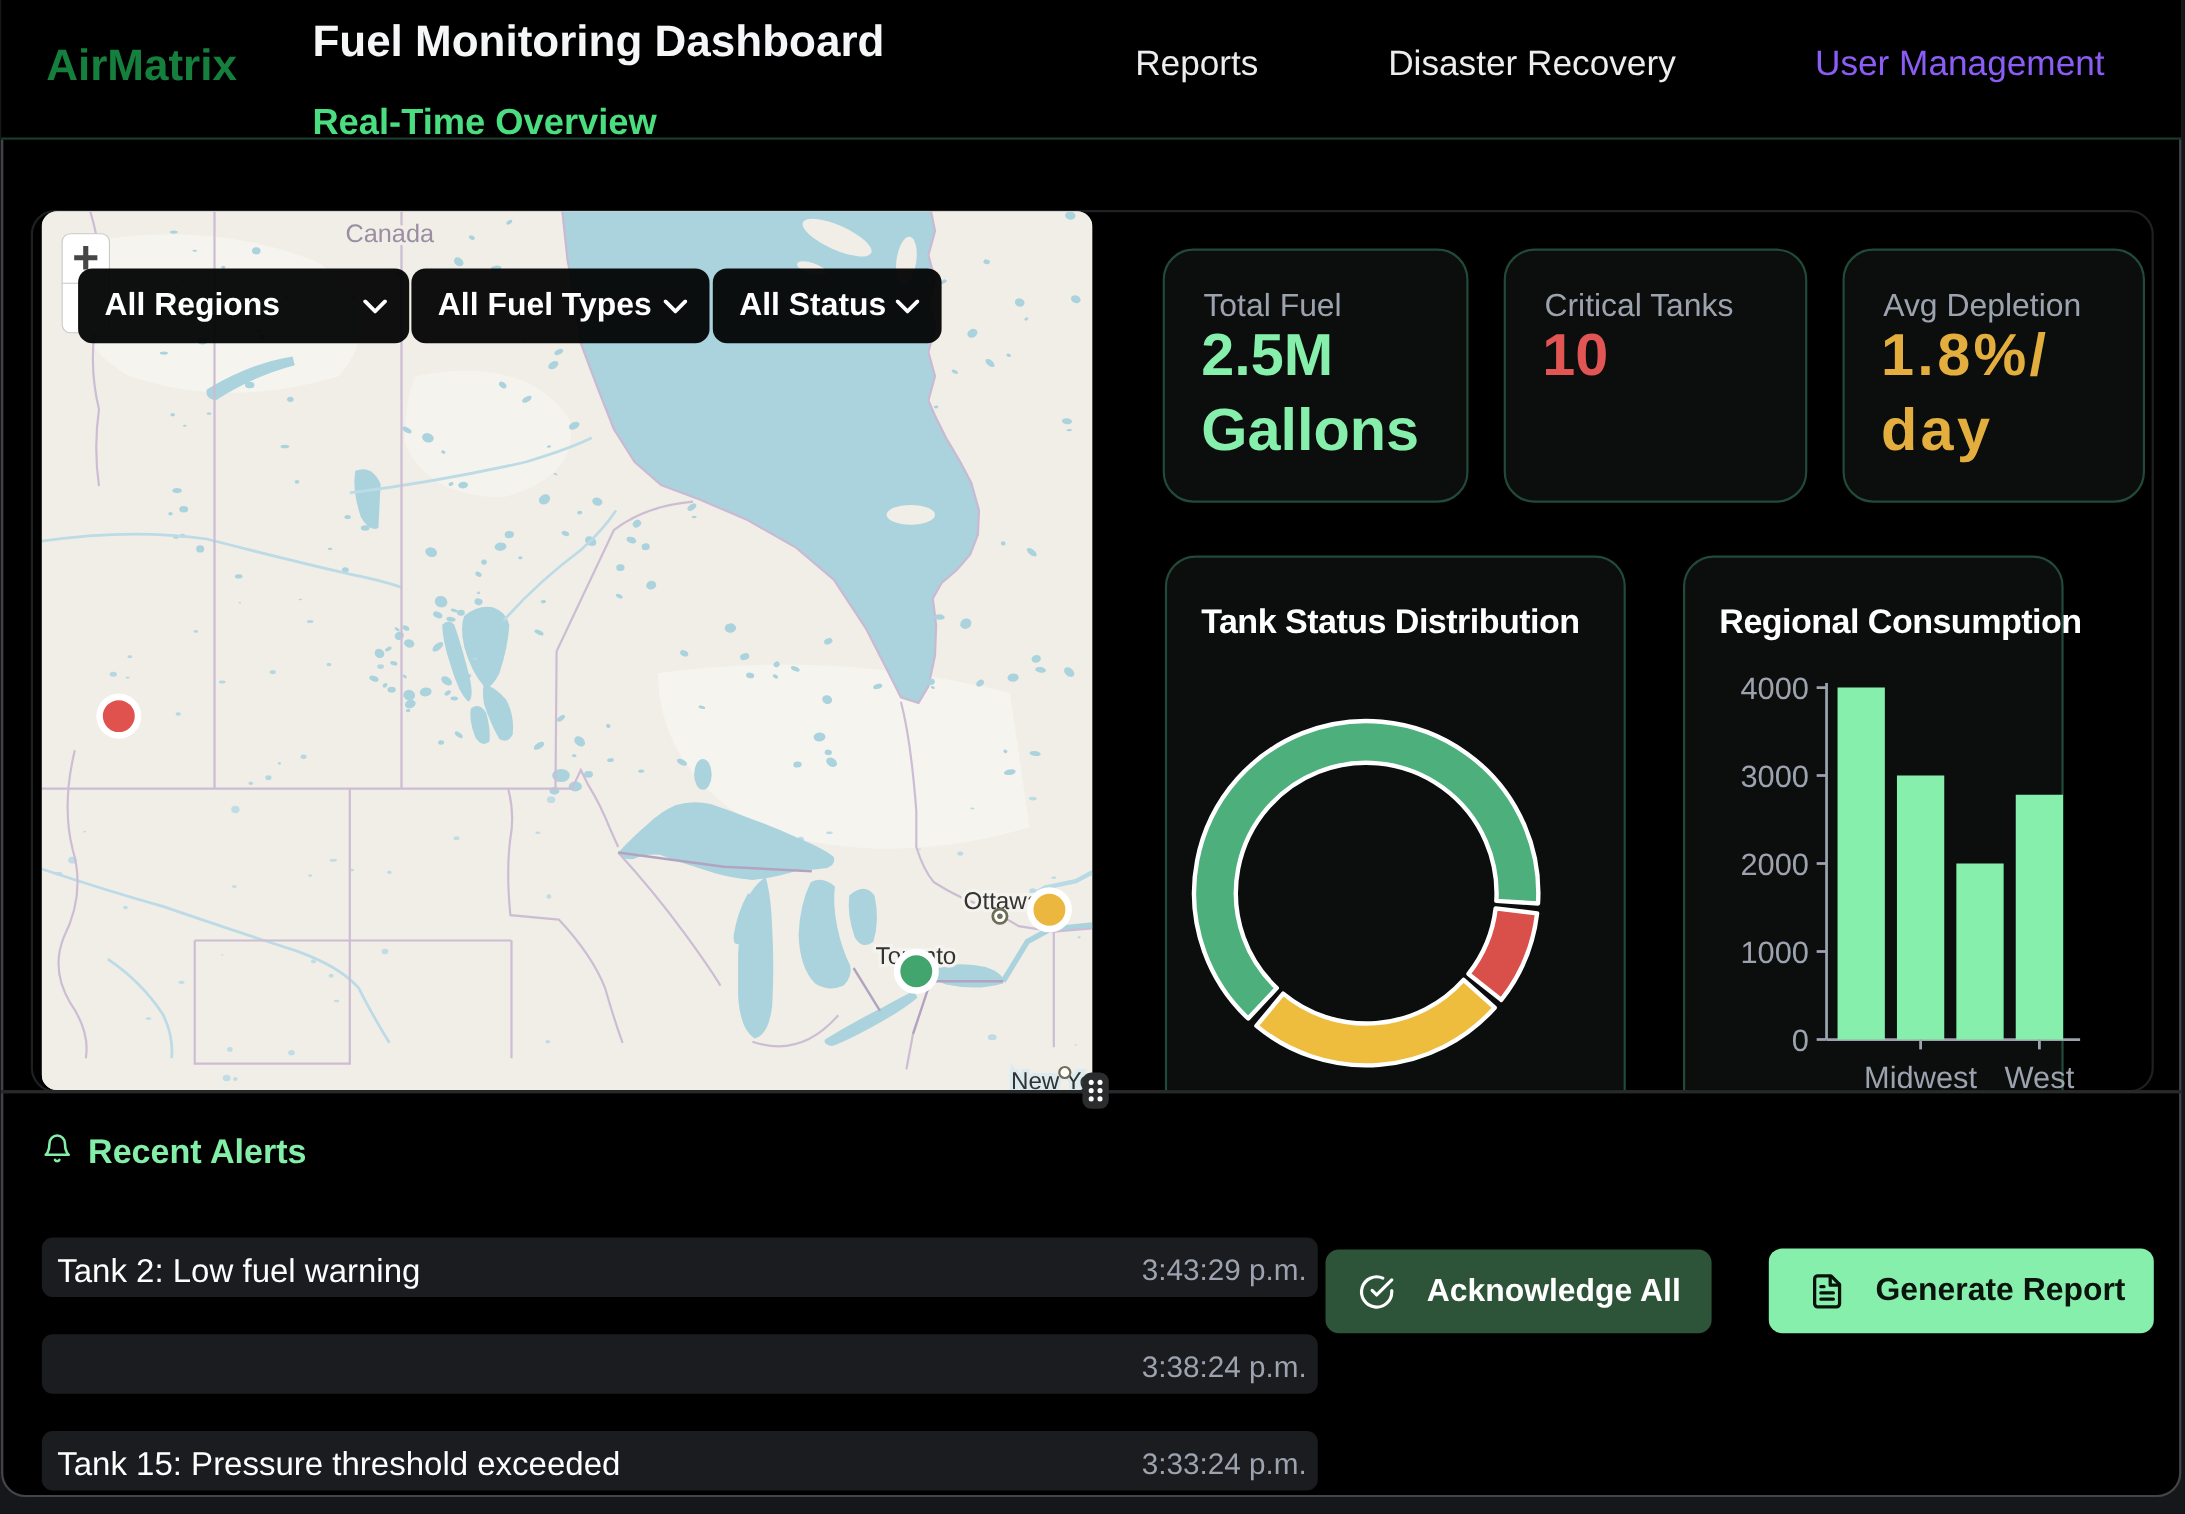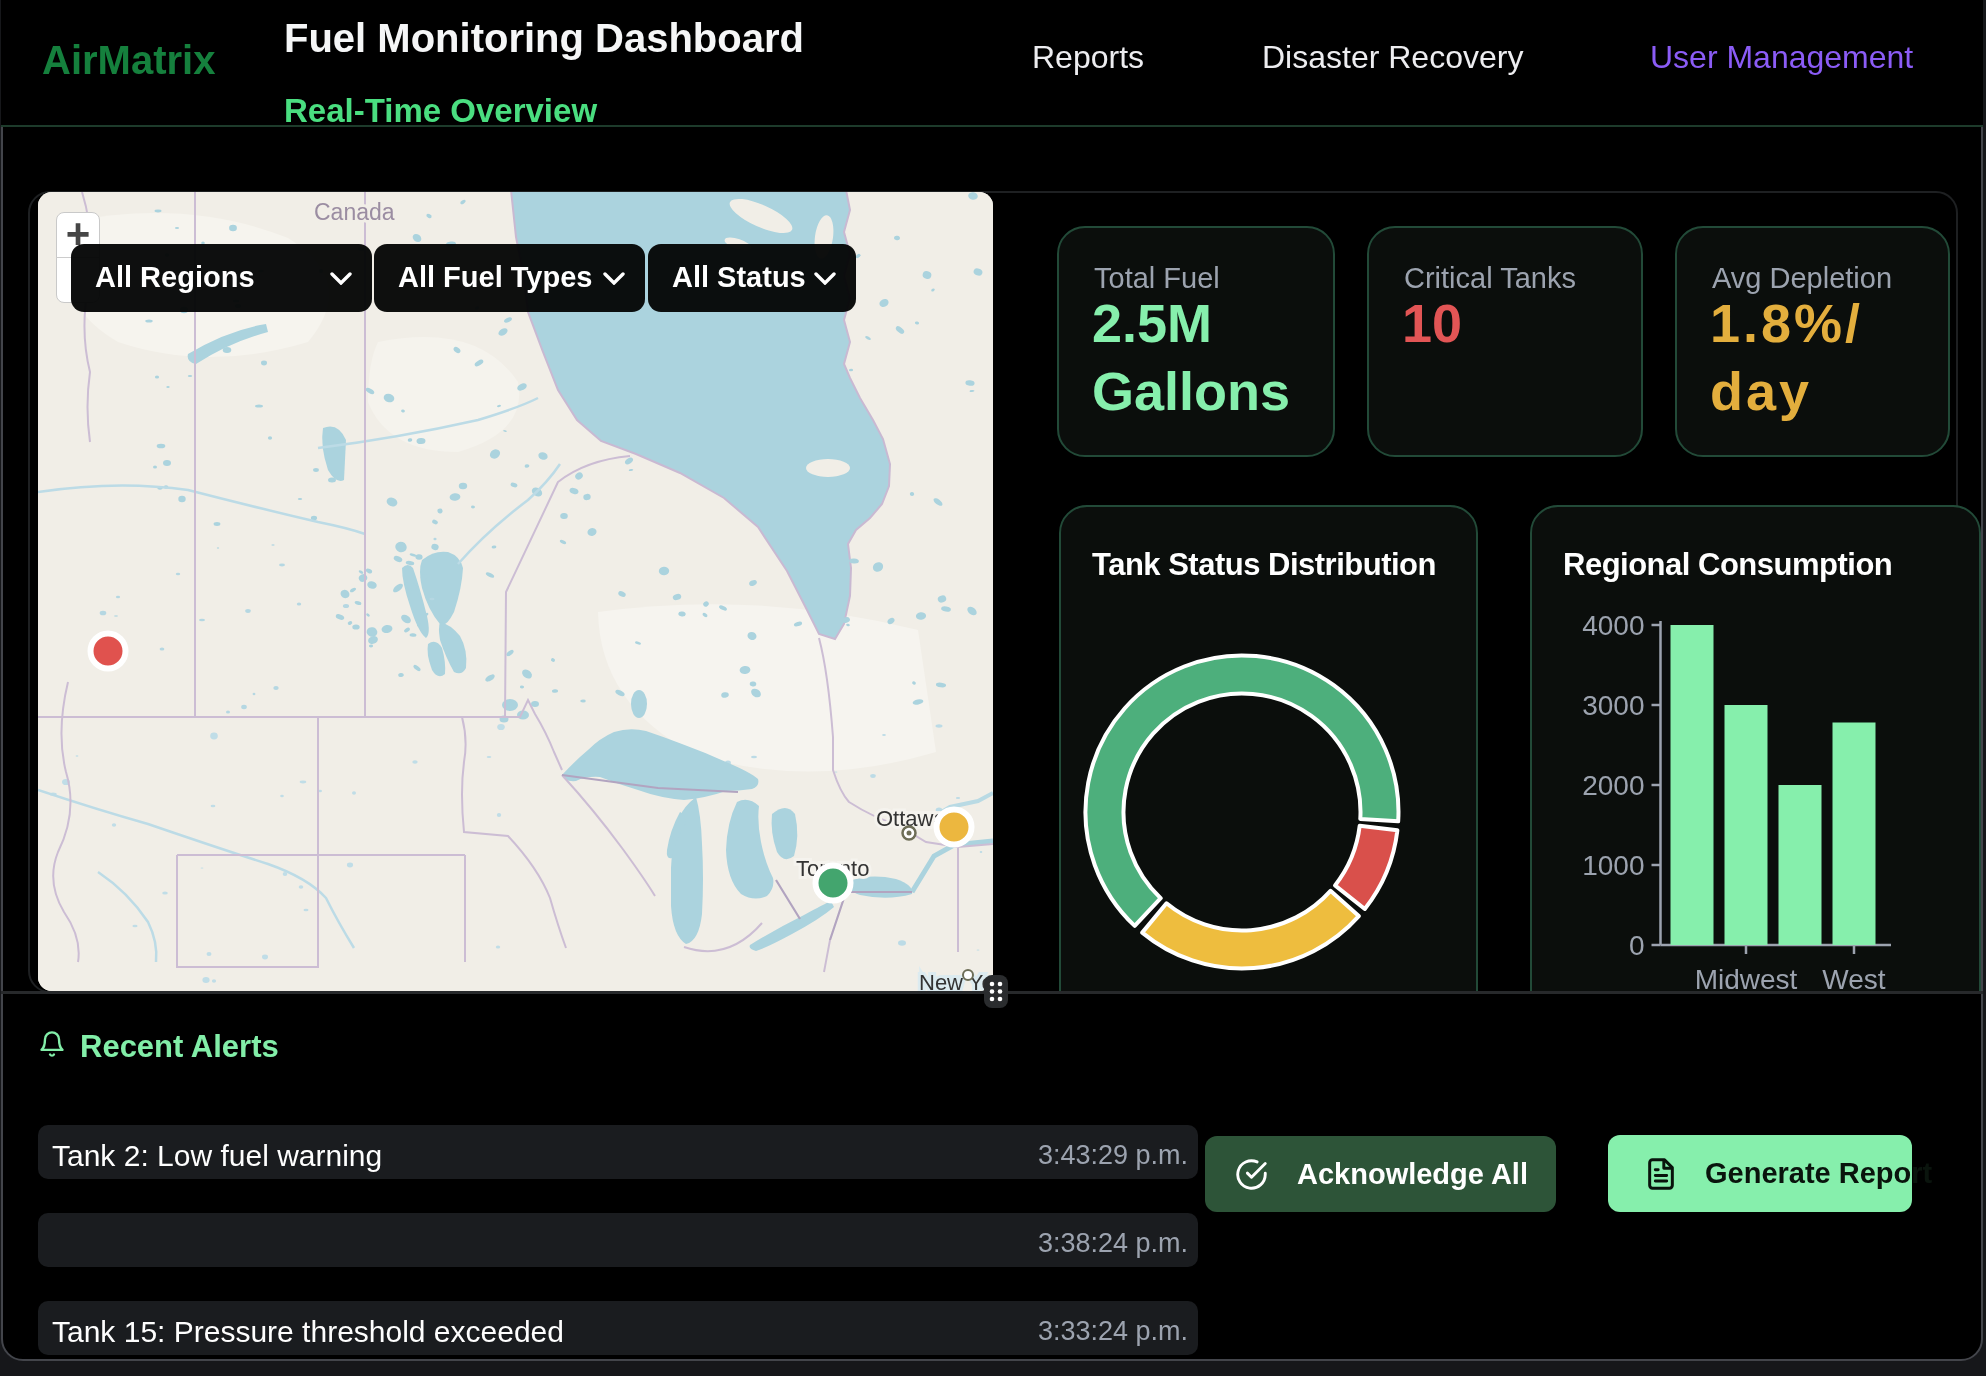--- a/index.html
+++ b/index.html
@@ -352,21 +352,21 @@
 </div>
 <div class="card" style="left:1648px; top:226px; width:275px; height:231px;">
   <div class="statlabel">Avg Depletion</div>
   <div class="statval" style="color:#e3ae3d; width:215px; letter-spacing:3px;">1.8%/ day</div>
 </div>
 
 <div class="abs" style="left:0; top:192px; width:1986px; height:801px; overflow:hidden; pointer-events:none;">
   <div class="card" style="left:1032px; top:313px; width:419px; height:560px;">
     <div class="chtitle">Tank Status Distribution</div>
   </div>
-  <div class="card" style="left:1503px; top:313px; width:451px; height:560px;">
+  <div class="card" style="left:1503px; top:313px; width:346px; height:560px;">
     <div class="chtitle">Regional Consumption</div>
   </div>
   <svg class="abs" style="left:1077px; top:455px;" width="330" height="330" viewBox="0 0 330 330">
   <path d="M57.7 278.9 A156.5 156.5 0 1 1 321.2 174.3 L283.3 172.0 A118.5 118.5 0 1 0 83.7 251.2 Z" fill="#4daf7c" stroke="#fff" stroke-width="4" stroke-linejoin="round"></path>
 <path d="M320.4 183.3 A156.5 156.5 0 0 1 287.8 262.0 L258.0 238.4 A118.5 118.5 0 0 0 282.7 178.8 Z" fill="#d9504b" stroke="#fff" stroke-width="4" stroke-linejoin="round"></path>
 <path d="M281.8 269.1 A156.5 156.5 0 0 1 65.2 285.6 L89.5 256.3 A118.5 118.5 0 0 0 253.5 243.8 Z" fill="#eebd3e" stroke="#fff" stroke-width="4" stroke-linejoin="round"></path>
   </svg>
   <svg class="abs" style="left:1580px; top:403px;" width="350" height="395" viewBox="0 0 350 395" font-family="Liberation Sans, sans-serif">
   <line x1="80.5" y1="26" x2="80.5" y2="350" stroke="#9ca3af" stroke-width="2.5"></line>
 <line x1="80.5" y1="350" x2="311" y2="350" stroke="#9ca3af" stroke-width="2.5"></line>
@@ -414,20 +414,20 @@
 <div class="alertrow" style="top:1174px;"><span class="atime">3:38:24 p.m.</span></div>
 <div class="alertrow" style="top:1262px;"><span style="margin-left:14px;">Tank 15: Pressure threshold exceeded</span><span class="atime">3:33:24 p.m.</span></div>
 
 <div class="abs" style="left:1205px; top:1136px; width:351px; height:76px; background:#2d5438; border-radius:12px;text-align:right;">
   <svg class="abs" style="left:30px; top:22px;" width="33" height="33" viewBox="0 0 24 24">
     <path d="M22 11.08V12a10 10 0 1 1-5.93-9.14" fill="none" stroke="#fff" stroke-width="2.1" stroke-linecap="round"></path>
     <path d="M22 4 12 14.01 9 11.01" fill="none" stroke="#fff" stroke-width="2.1" stroke-linecap="round" stroke-linejoin="round"></path>
   </svg>
   <div class="btntext" style="left:92px; line-height:76px; font-size:29px; color:#fff;">Acknowledge All</div>
 </div>
-<div class="abs" style="left:1608px; top:1135px; width:304px; height:77px; background:#86efac; border-radius:12px;">
+<div class="abs" style="left:1608px; top:1135px; width:350px; height:77px; background:#86efac; border-radius:12px;">
   <svg class="abs" style="left:36px; top:21px;" width="34" height="36" viewBox="0 0 24 24">
     <path d="M14.5 2H6a2 2 0 0 0-2 2v16a2 2 0 0 0 2 2h12a2 2 0 0 0 2-2V7.5L14.5 2z" fill="none" stroke="#09130c" stroke-width="2.1" stroke-linejoin="round"></path>
     <path d="M14 2v6h6" fill="none" stroke="#09130c" stroke-width="2.1" stroke-linejoin="round"></path>
     <path d="M16 13H8M16 17H8M10 9H8" stroke="#09130c" stroke-width="2.1" stroke-linecap="round"></path>
   </svg>
   <div class="btntext" style="left:97px; line-height:77px; font-size:29px; color:#0a140d;">Generate Report</div>
 </div>
 
 </body></html>

